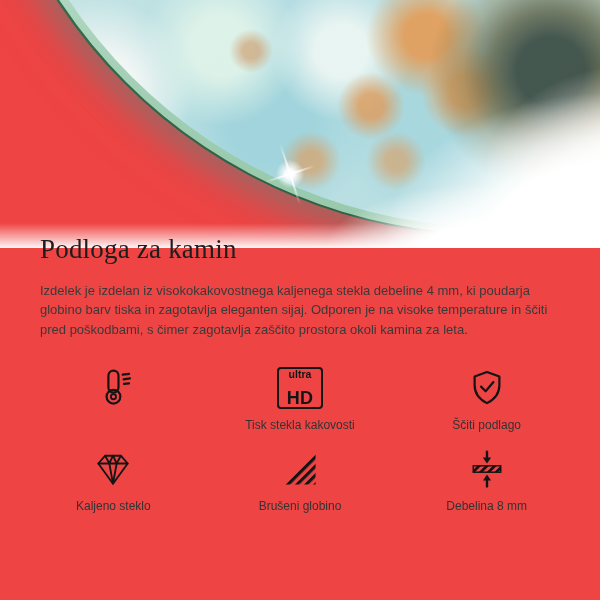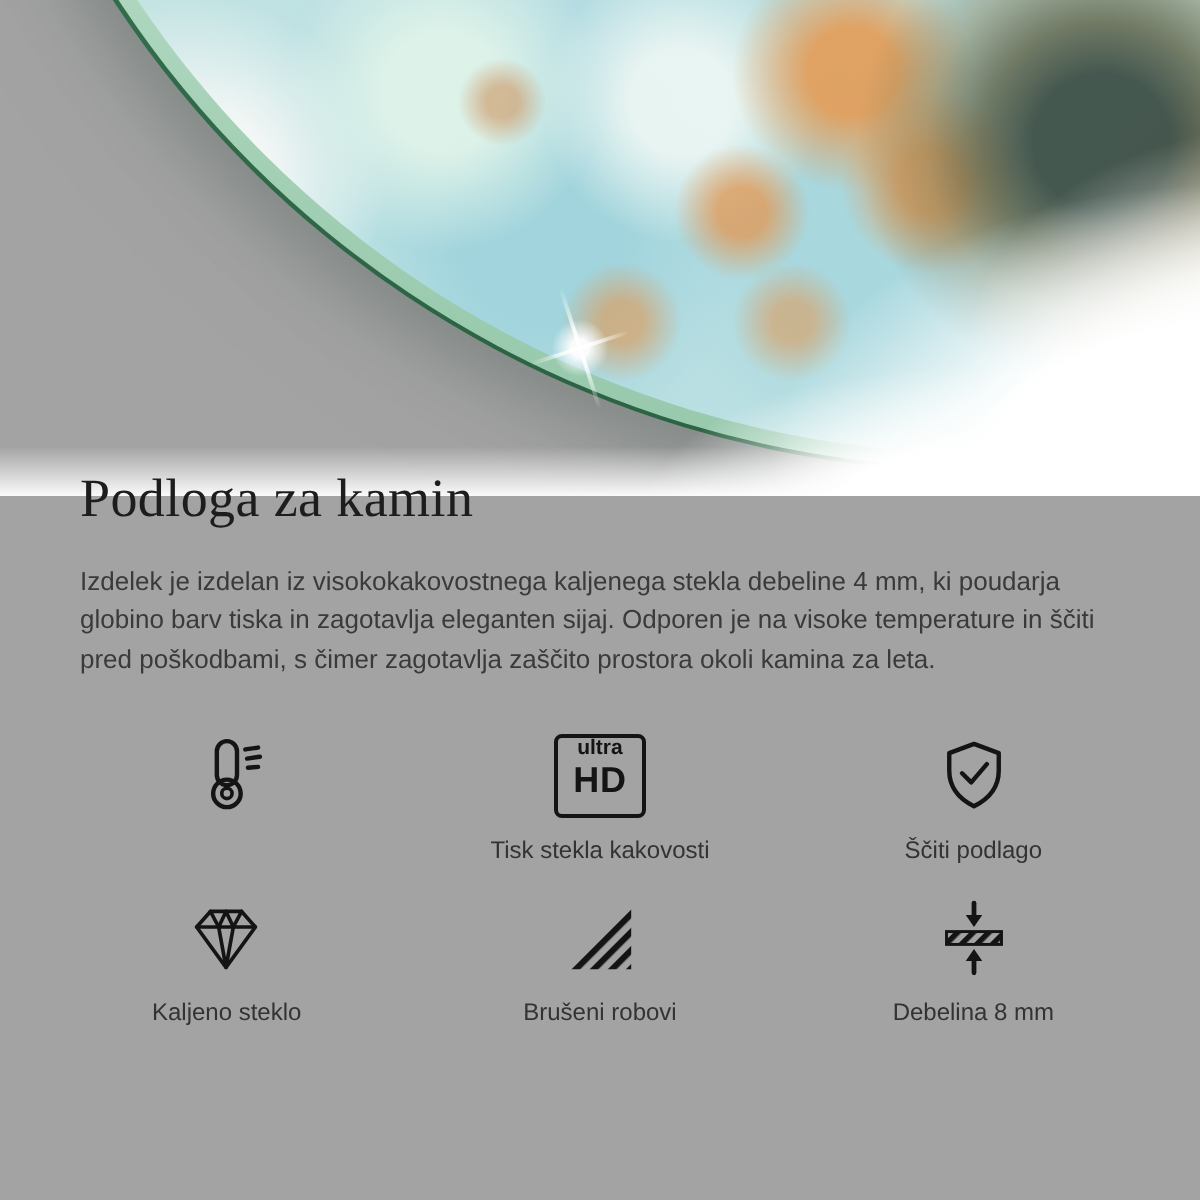--- a/index.html
+++ b/index.html
@@ -4,21 +4,21 @@
 <style>
   html, body {
     margin: 0;
     padding: 0;
     background: #ffffff;
     width: 600px;
     height: 600px;
     overflow: hidden;
     font-family: "Liberation Sans", sans-serif;
   }
-  .page { position: relative; width: 600px; height: 600px; background: #a3a3a3; }
+  .page { position: relative; width: 600px; height: 600px; background: #ef4444; }
 
   
   .hero {
     position: absolute; left: 0; top: 0; width: 600px; height: 248px;
     overflow: hidden; pointer-events: none;
   }
   .edge-outer {
     position: absolute; left: -29px; top: -808px; width: 1044px; height: 1044px;
     border-radius: 50%;
     background: linear-gradient(200deg, #6aa582 55%, #35714f 78%, #2b5f42 92%);
@@ -106,21 +106,21 @@
     margin: 26px -20px 0 -20px;
   }
   .feature { display: flex; flex-direction: column; align-items: center; }
   .icon-box { height: 46px; display: flex; align-items: center; justify-content: center; }
   .feature-label { margin-top: 7px; font-size: 12px; color: #333333; }
   .icon-svg { display: block; }
 
   .uhd-box {
     width: 42px; height: 38px;
     border: 2.5px solid #141414; border-radius: 4px;
-    display: flex; flex-direction: column; align-items: center; justify-content: flex-start;
+    display: flex; flex-direction: column; align-items: center; justify-content: space-between;
     color: #141414;
   }
   .uhd-top { font-size: 10.5px; font-weight: 700; line-height: 1; }
   .uhd-bottom { font-size: 18px; font-weight: 700; line-height: 1; margin-top: 1px; letter-spacing: 0.3px; }
 </style>
 </head>
 <body>
 
 <div class="page">
 
@@ -191,21 +191,21 @@
         <div class="icon-box">
           <svg class="icon-svg" width="44" height="44" viewBox="0 0 48 48">
             <defs>
               <pattern id="hatchA" width="7" height="7" patternUnits="userSpaceOnUse" patternTransform="rotate(45)">
                 <rect x="0" y="0" width="3.4" height="7" fill="#141414"></rect>
               </pattern>
             </defs>
             <path d="M7 41 L41 41 L41 7 Z" fill="url(#hatchA)"></path>
           </svg>
         </div>
-        <div class="feature-label">Brušeni robovi</div>
+        <div class="feature-label">Brušeni globino</div>
       </div>
 
       <div class="feature">
         <div class="icon-box">
           <svg class="icon-svg" width="44" height="44" viewBox="0 0 48 48">
             <defs>
               <pattern id="hatchB" width="6" height="6" patternUnits="userSpaceOnUse" patternTransform="rotate(45)">
                 <rect x="0" y="0" width="3" height="6" fill="#141414"></rect>
               </pattern>
             </defs>

